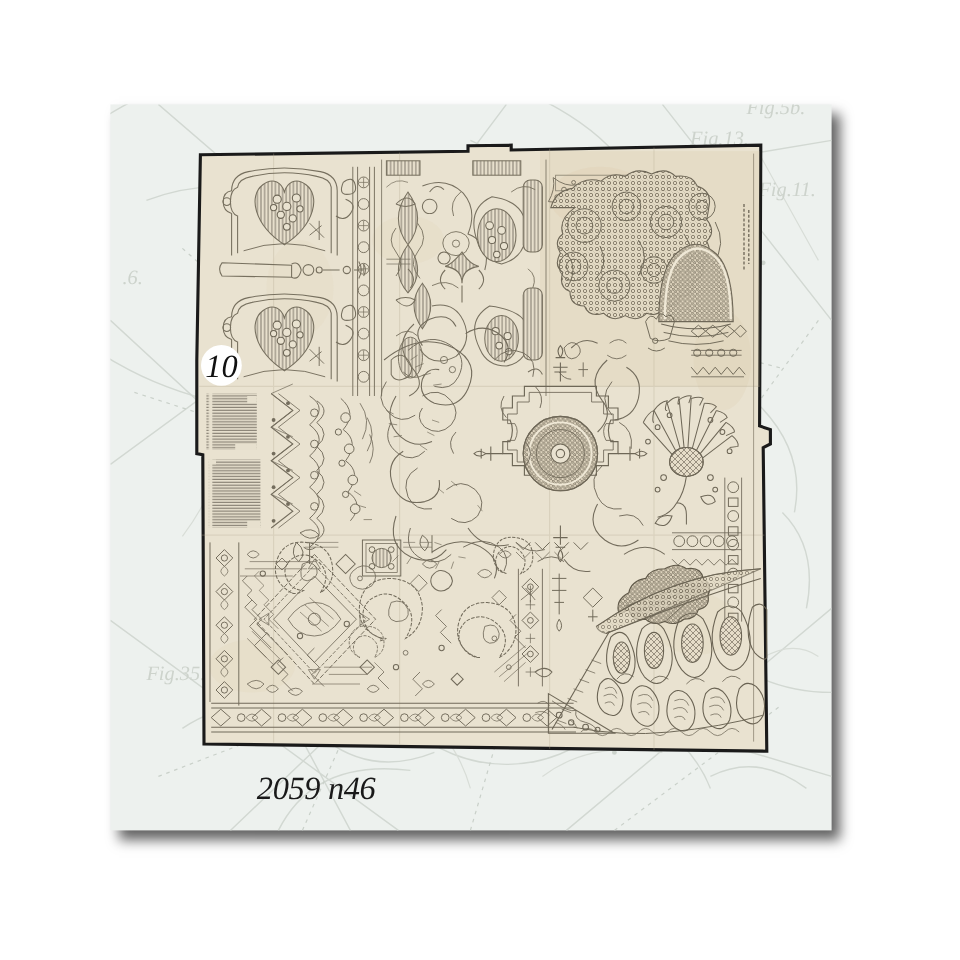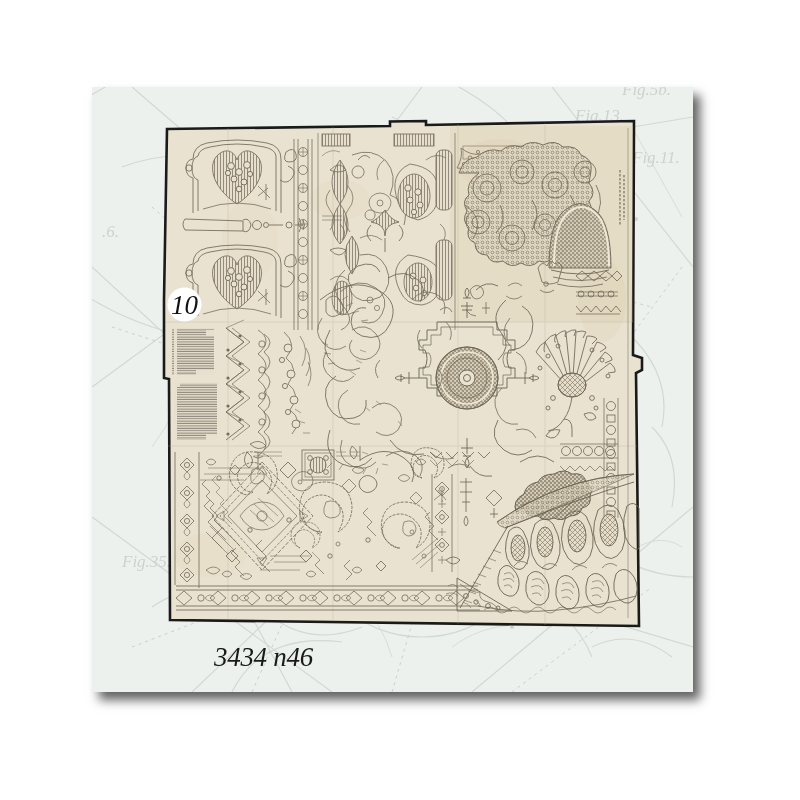--- a/index.html
+++ b/index.html
@@ -47,21 +47,21 @@
 <g font-family="Liberation Serif,serif" font-size="17" fill="#cdd3cc" font-style="italic">
 <text x="483" y="34">Fig.13.</text>
 <text x="540" y="76">Fig.11.</text>
         <text x="530" y="8">Fig.5b.</text>
 <text x="10" y="150">.6.</text>
 <text x="30" y="480">Fig.35.</text>
 </g>
 </svg>
 </div>
 
-<div id="caption">3434 n46</div>
+<div id="caption">2059 n46</div>
 
 <svg id="sheetsvg" width="800" height="800" viewBox="0 0 800 800">
 <defs>
 <pattern id="hatchV" width="3" height="3" patternUnits="userSpaceOnUse">
 <rect width="3" height="3" fill="#e7dfcc"></rect>
         <path d="M1.5,0 V3" stroke="#7e776a" stroke-width="0.8"></path>
 </pattern>
 <pattern id="lace" width="5" height="5" patternUnits="userSpaceOnUse">
 <rect width="5" height="5" fill="#e3dac4"></rect>
 <circle cx="2.5" cy="2.5" r="1.4" fill="none" stroke="#6f6756" stroke-width="0.75"></circle>

